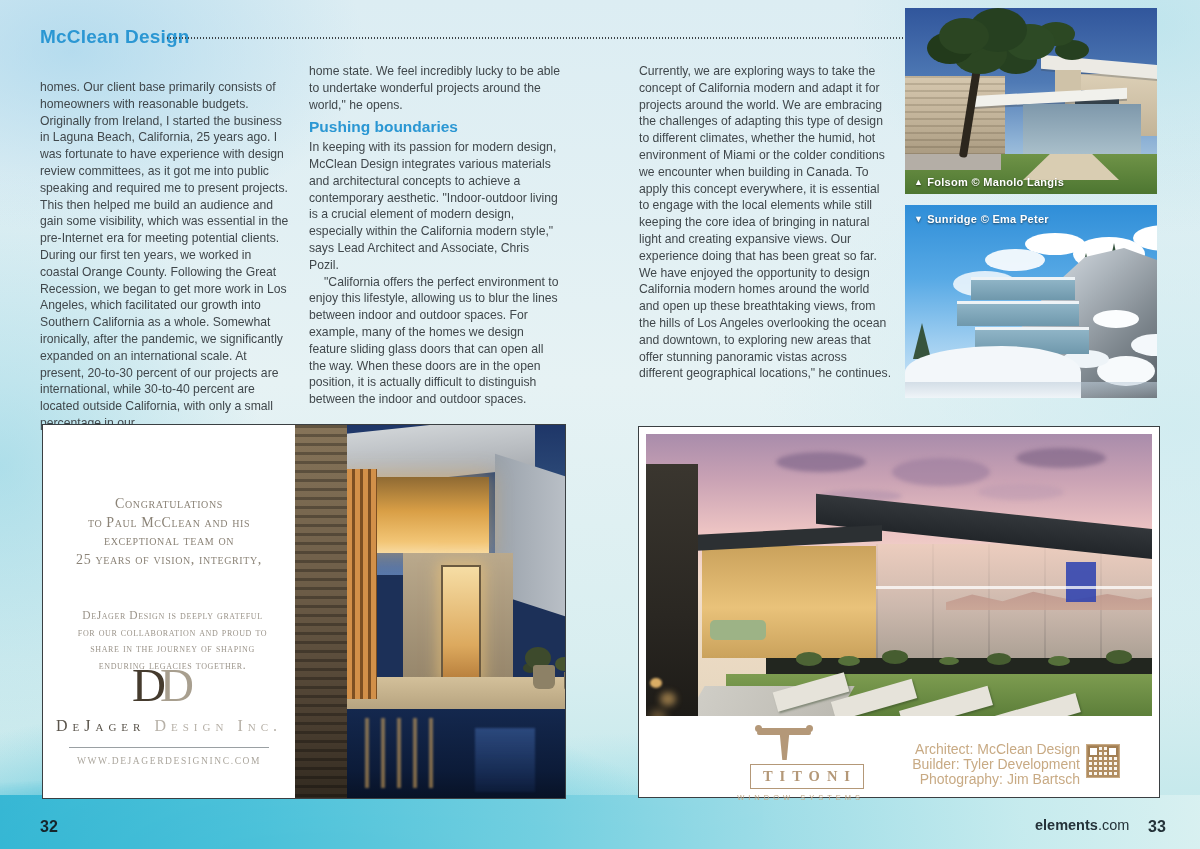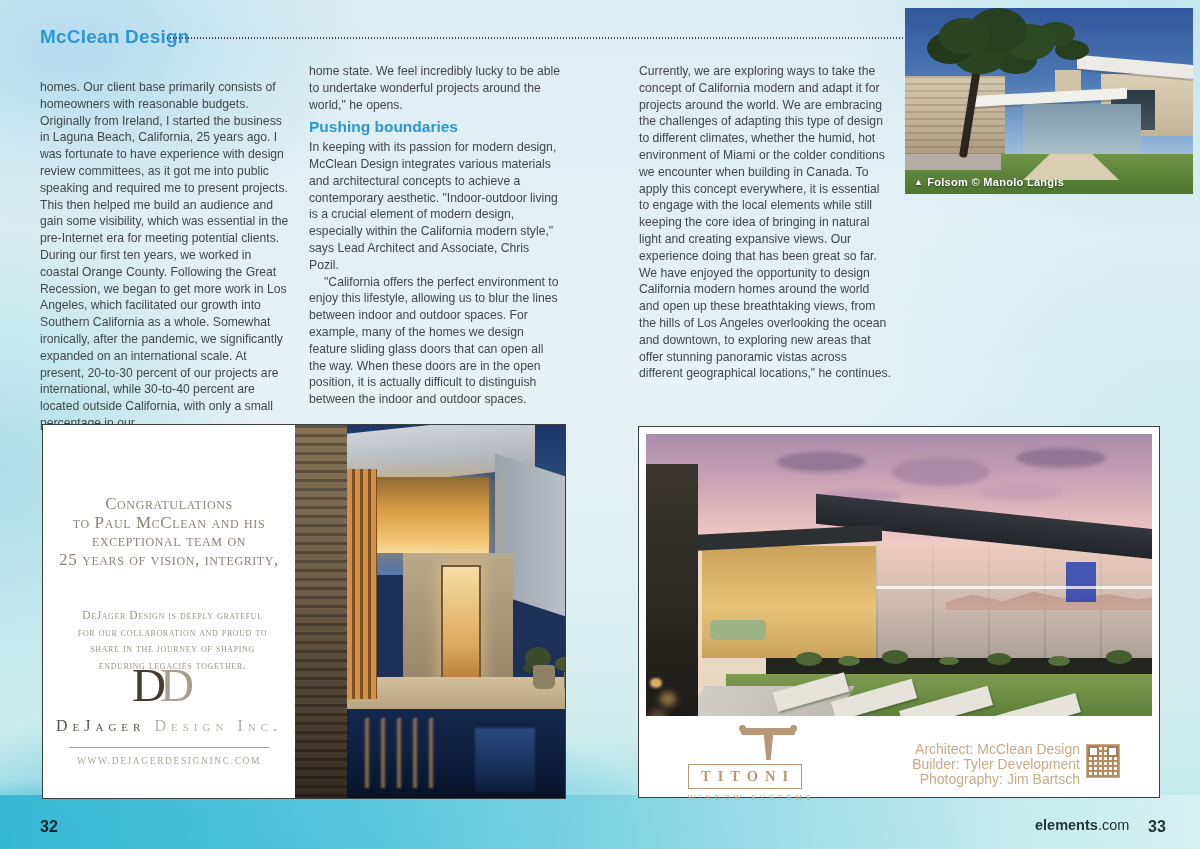--- a/index.html
+++ b/index.html
@@ -25,21 +25,21 @@
     background:repeating-linear-gradient(90deg,#3c4246 0 1px,transparent 1px 3px);}
 
   
   .col{position:absolute;top:63px;width:253px;font-size:12.2px;line-height:16.8px;color:#40474b;}
   .col p{margin:0 0 0 0;}
   .c1{left:40px;margin-top:16px;} .c2{left:309px;} .c3{left:639px;}
   .subhead{font-size:15.5px;font-weight:bold;color:#2b97d3;margin:6px 0 3px 0;}
   .indent{text-indent:15px;}
 
   
-  .photo{position:absolute;left:905px;width:288px;overflow:hidden;}
+  .photo{position:absolute;left:905px;width:252px;overflow:hidden;}
   .p-folsom{top:8px;height:186px;}
   .p-sunridge{top:205px;height:193px;}
   .caption{position:absolute;z-index:9;color:#fff;font-size:11px;font-weight:bold;letter-spacing:.3px;text-shadow:0 1px 2px rgba(0,0,0,.55);}
   .cap-bottom{left:9px;bottom:6px;} .cap-top{left:9px;top:8px;}
   .caption .arr{font-size:9px;margin-right:4px;position:relative;top:-1px;}
 
   
   .f-sky{position:absolute;inset:0;background:linear-gradient(180deg,#31569c 0%,#4f7ab5 40%,#8fb3d6 72%,#c6dcea 100%);}
   .f-wallL{position:absolute;left:0;bottom:38px;width:100px;height:80px;
     background:linear-gradient(180deg,#d6c8af,#bfb096 60%,#a99a80),repeating-linear-gradient(180deg,rgba(90,80,60,.18) 0 2px,transparent 2px 7px);background-blend-mode:multiply;}
@@ -78,21 +78,21 @@
   .s-snowshade{position:absolute;left:0;bottom:0;width:100%;height:16px;background:linear-gradient(180deg,rgba(190,205,218,.6),rgba(225,235,242,.2));}
   .s-pinesL{position:absolute;left:8px;top:118px;width:18px;height:36px;background:#37543d;clip-path:polygon(50% 0,100% 100%,0 100%);box-shadow:20px 6px 0 -2px #2f4b36,38px 2px 0 0 #3a5a40;}
 
   
   .ad{position:absolute;background:#fff;border:1px solid #3a3f42;box-sizing:border-box;}
 
   
   .ad-dejager{left:42px;top:424px;width:524px;height:375px;}
   .dj-text{position:absolute;left:0;top:0;width:252px;height:100%;text-align:center;
     font-family:"Liberation Serif",serif;color:#8b8377;}
-  .dj-line{font-variant:small-caps;font-size:17px;line-height:18.5px;letter-spacing:.6px;}
+  .dj-line{font-variant:small-caps;font-size:14px;line-height:18.5px;letter-spacing:.6px;}
   .dj-block1{position:absolute;left:10px;right:10px;top:70px;}
   .dj-block2{position:absolute;left:8px;right:1px;top:182px;color:#9b948a;}
   .dj-block2 .dj-line{font-size:11.5px;line-height:16.5px;}
   .dj-logo{position:absolute;left:50%;top:238px;transform:translateX(-50%);width:78px;height:44px;}
   .dj-d{position:absolute;font-family:"Liberation Serif",serif;font-size:47px;line-height:44px;}
   .dj-d1{left:2px;color:#453b2e;z-index:1;}
   .dj-d2{left:30px;color:#a89f8f;z-index:2;}
   .dj-name{position:absolute;left:0;right:0;top:292px;font-variant:small-caps;font-size:16px;letter-spacing:5px;}
   .dj-name .n1{color:#5a544b;} .dj-name .n2{color:#b7b1a8;}
   .dj-rule{position:absolute;left:26px;right:26px;top:322px;height:1px;background:#9aa0a3;}
@@ -131,21 +131,21 @@
   .tp-rail{position:absolute;left:230px;top:152px;width:288px;height:3px;background:rgba(255,255,255,.75);z-index:4;}
   .tp-planter{position:absolute;left:120px;top:224px;right:0;height:16px;background:#22261f;z-index:3;}
   .tp-shrub{position:absolute;left:150px;top:218px;width:26px;height:14px;border-radius:50%;background:#4d6435;
     box-shadow:40px 2px 0 -2px #55703a,86px -2px 0 0 #465d30,140px 2px 0 -3px #55703a,190px 0 0 -1px #465d30,250px 2px 0 -2px #55703a,310px -2px 0 0 #465d30;z-index:4;}
   .tp-lawn{position:absolute;left:80px;top:240px;right:0;height:42px;background:linear-gradient(180deg,#7d9c50,#5d7f3a);z-index:2;}
   .tp-paver{position:absolute;width:74px;height:20px;background:#e6e3da;transform:rotate(-16deg);box-shadow:1px 2px 2px rgba(40,60,30,.4);z-index:3;}
   .tp-conc{position:absolute;left:50px;top:252px;width:150px;height:30px;background:linear-gradient(90deg,#cfcdc6,#bcbab2);transform:skewX(-30deg);z-index:2;}
   .tp-wall{position:absolute;left:0;top:30px;width:52px;bottom:0;background:linear-gradient(180deg,#3a362f,#2a2722 60%,#1d1b17),repeating-linear-gradient(90deg,rgba(0,0,0,.35) 0 2px,transparent 2px 5px);z-index:5;}
   .tp-walllight{position:absolute;left:4px;bottom:28px;width:12px;height:10px;border-radius:50%;background:rgba(240,190,110,.9);box-shadow:12px 16px 6px 2px rgba(240,190,110,.55),2px 34px 8px 2px rgba(240,190,110,.4);filter:blur(1px);z-index:6;}
   .ti-strip{position:absolute;left:7px;right:7px;bottom:7px;top:293px;background:#fff;}
-  .ti-brand{position:absolute;left:42px;top:8px;width:160px;text-align:left;color:#b49878;}
+  .ti-brand{position:absolute;left:58px;top:8px;width:160px;text-align:right;color:#b49878;}
   .ti-tglyph{position:relative;width:54px;height:32px;margin:0 auto 4px auto;}
   .ti-tbar{position:absolute;left:0;top:0;width:54px;height:7px;background:#b49878;border-radius:8px 8px 3px 3px;}
   .ti-tbar::before,.ti-tbar::after{content:"";position:absolute;top:-3px;width:7px;height:7px;border-radius:50%;background:#b49878;}
   .ti-tbar::before{left:-2px;} .ti-tbar::after{right:-2px;}
   .ti-tstem{position:absolute;left:22px;top:7px;width:11px;height:25px;background:#b49878;clip-path:polygon(8% 0,92% 0,70% 100%,30% 100%);}
   .ti-box{display:inline-block;border:1.5px solid #b49878;padding:3px 6px 3px 12px;font-family:"Liberation Serif",serif;font-size:14.5px;letter-spacing:7px;font-weight:bold;}
   .ti-tag{margin-top:4px;font-size:7.5px;letter-spacing:4px;color:#c3ab8b;}
   .ti-credits{position:absolute;right:72px;top:22px;text-align:right;font-size:14px;line-height:15px;color:#c8aa84;}
   .ti-qr{position:absolute;right:32px;top:24px;width:32px;height:32px;border:1px solid #c8aa84;
     background:repeating-linear-gradient(0deg,#b08d62 0 2px,transparent 2px 5px),repeating-linear-gradient(90deg,#b08d62 0 2px,#faf6ef 2px 5px);}
@@ -194,20 +194,41 @@
     <div class="f-gravel"></div>
     <div class="f-path"></div>
     <div class="f-trunk"></div>
     <div class="f-branch"></div>
     <div class="f-foliage"></div>
     <div class="caption cap-bottom">
       <span class="arr">▲</span><span>Folsom © Manolo Langis</span>
     </div>
   </div>
 
+  <div class="photo p-sunridge">
+    <div class="s-sky" style="position:absolute;inset:0;background:linear-gradient(180deg,#2f8ed8 0%,#57a9e5 38%,#9dcdf0 70%,#d7ebf8 100%);"></div>
+    <div class="s-cloud"></div>
+    <div class="s-pine" style="left:168px;top:48px;"></div>
+    <div class="s-pine" style="left:196px;top:38px;height:62px;"></div>
+    <div class="s-pine" style="left:226px;top:52px;"></div>
+    <div class="s-pine" style="left:252px;top:42px;height:60px;"></div>
+    <div class="s-rock"></div>
+    <div class="s-rocksnow"></div>
+    <div class="s-pinesL"></div>
+    <div class="s-house">
+      <div class="s-slab s-slab1"></div>
+      <div class="s-slab s-slab2"></div>
+      <div class="s-slab s-slab3"></div>
+    </div>
+    <div class="s-snowfg"></div>
+    <div class="s-snowshade"></div>
+    <div class="caption cap-top">
+      <span class="arr">▼</span><span>Sunridge © Ema Peter</span>
+    </div>
+  </div>
 
   <div class="ad ad-dejager">
     <div class="dj-text">
       <div class="dj-block1">
         <div class="dj-line">Congratulations</div>
         <div class="dj-line">to Paul McClean and his</div>
         <div class="dj-line">exceptional team on</div>
         <div class="dj-line">25 years of vision, integrity,</div>
       </div>
       <div class="dj-block2">

